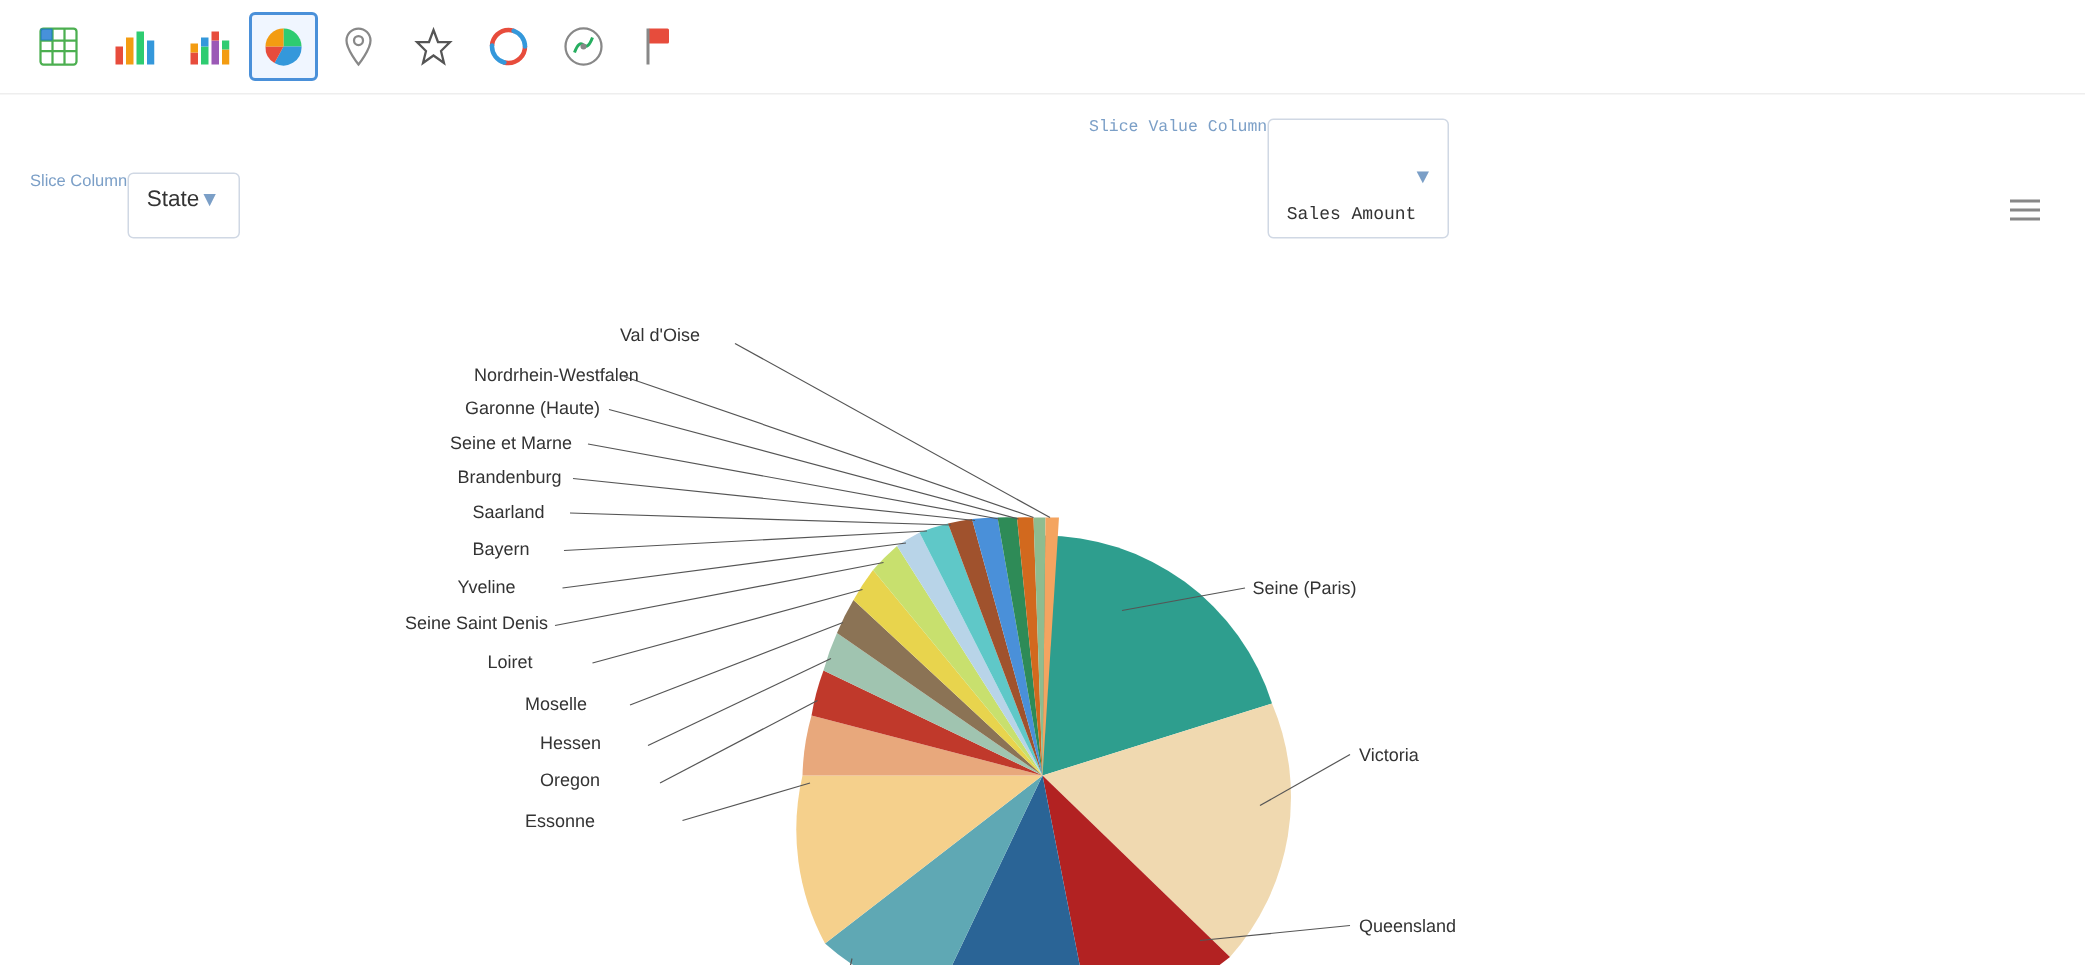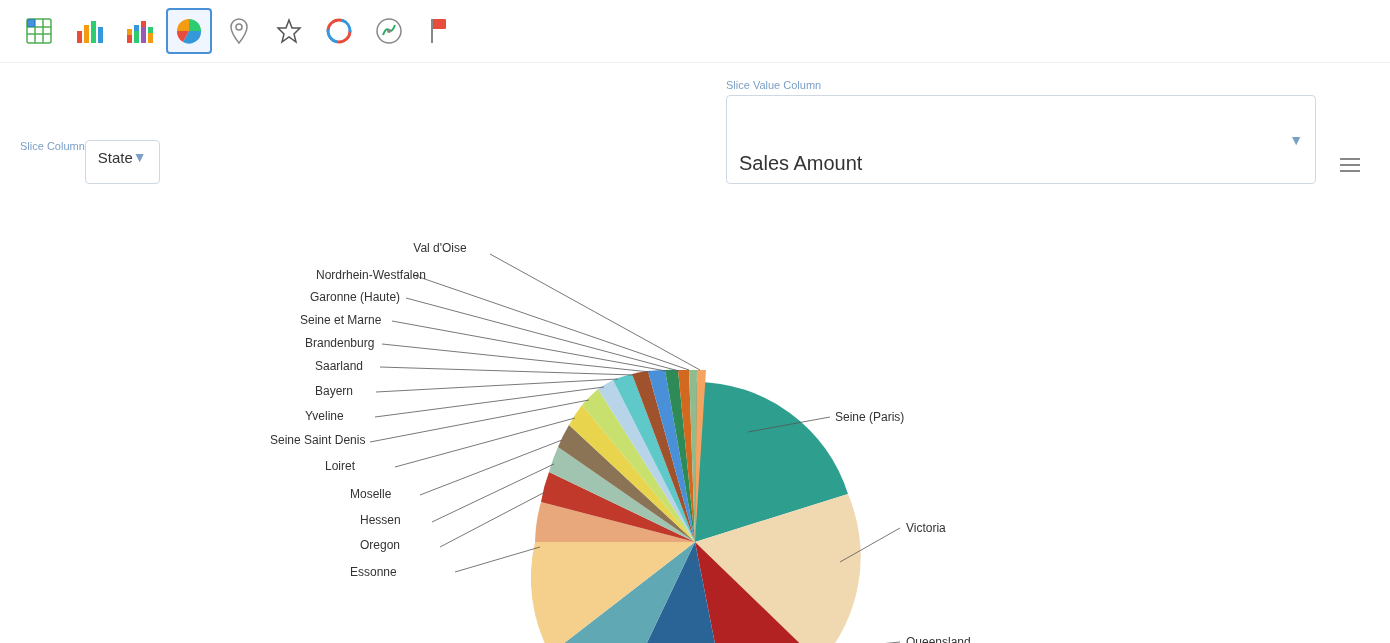--- a/index.html
+++ b/index.html
@@ -93,24 +93,24 @@
 
 <div style="display:flex;align-items:flex-end;padding:16px 20px 8px 20px;gap:16px;">
   <div style="display:flex;flex-direction:row;flex:1;max-width:690px;">
     <span style="font-size:11px;color:#7b9fc7;margin-bottom:4px;font-weight:500;">Slice Column</span>
     <div style="display:flex;border:1px solid #d0d8e4;border-radius:4px;padding:8px 12px;cursor:pointer;background:#fff;min-height:44px;">
       <span style="flex:1;font-size:15px;color:#333;">State</span>
       <span style="color:#7b9fc7;font-size:14px;">▼</span>
     </div>
   </div>
 
-  <div style="display:flex;flex-direction:column;flex:1;max-width:590px;">
+  <div style="display:flex;flex-direction:row;flex:1;max-width:590px;font-family:Liberation Mono, monospace;">
     <span style="font-size:11px;color:#7b9fc7;margin-bottom:4px;font-weight:500;">Slice Value Column</span>
     <div style="display:flex;align-items:center;border:1px solid #d0d8e4;border-radius:4px;padding:8px 12px;cursor:pointer;background:#fff;min-height:44px;">
-      <span style="flex:1;font-size:20px;color:#333;margin-top:48px;">Sales Amount</span>
+      <span style="flex:1;font-size:12px;color:#333;margin-top:48px;">Sales Amount</span>
       <span style="color:#7b9fc7;font-size:14px;">▼</span>
     </div>
   </div>
 
   <div style="display:flex;flex-direction:column;gap:4px;padding:12px 8px;cursor:pointer;">
     <span style="display:block;width:20px;height:2px;background:#888;"></span>
     <span style="display:block;width:20px;height:2px;background:#888;"></span>
     <span style="display:block;width:20px;height:2px;background:#888;"></span>
   </div>
 </div>

